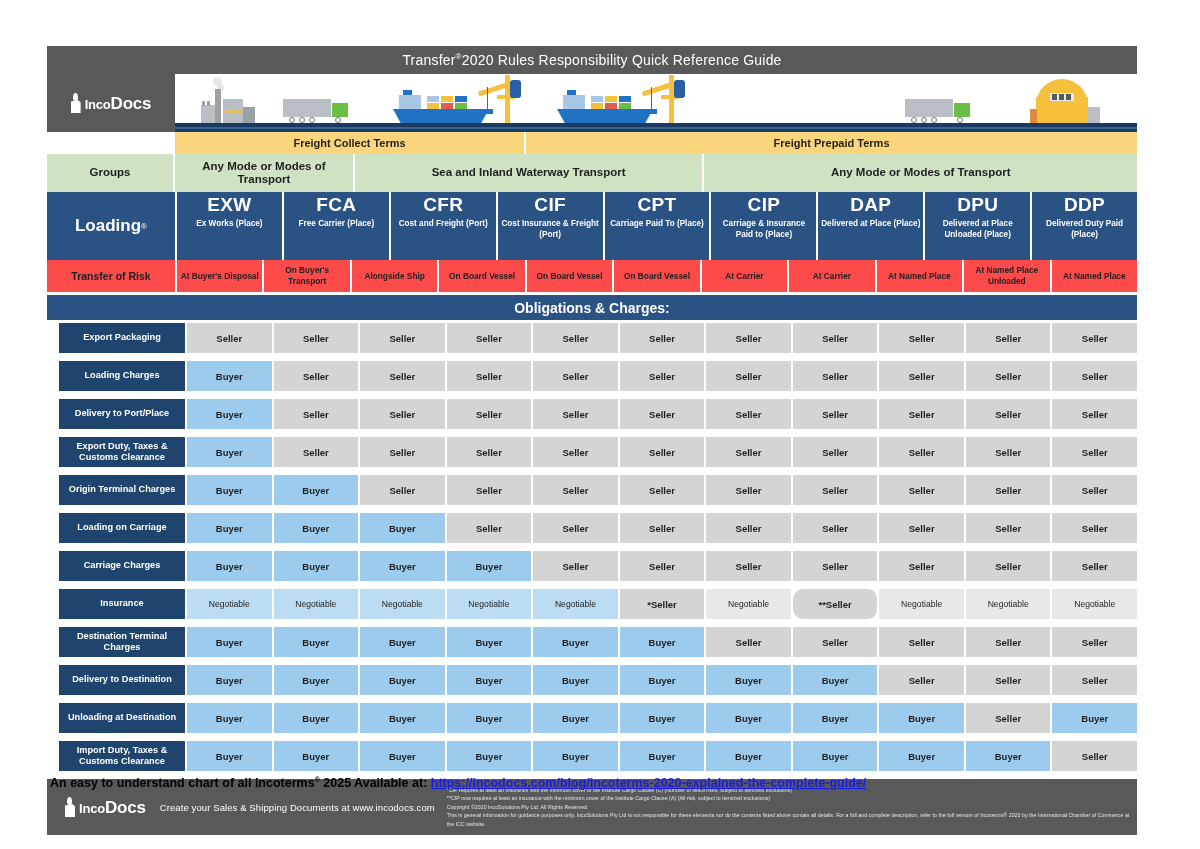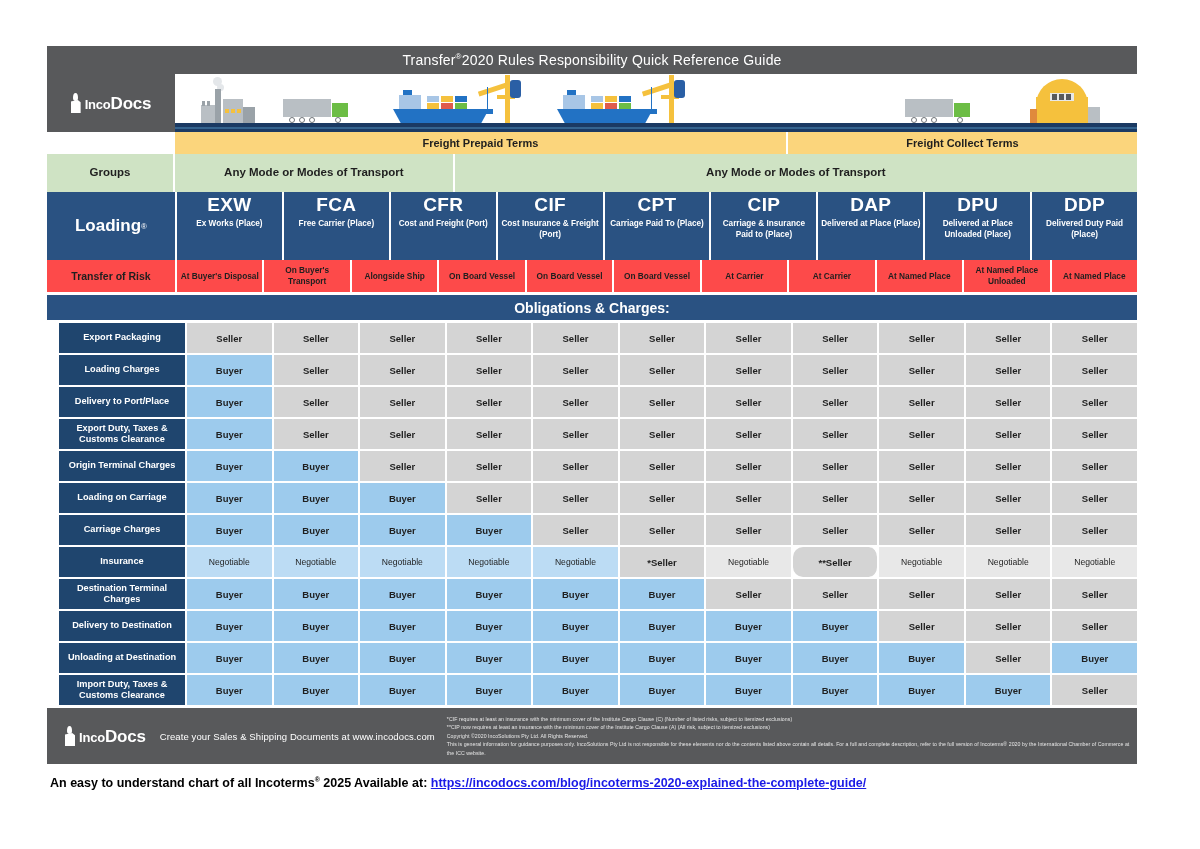--- a/index.html
+++ b/index.html
@@ -267,21 +267,21 @@
     font-size: 14px;
     font-weight: bold;
     margin-top: 3px;
   }
 
   
   .grid { margin-top: 3px; }
   .data-row {
     display: flex;
     height: 30px;
-    margin-bottom: 2px;
+    margin-bottom: 8px;
     padding-left: 12px;
   }
   .row-label {
     width: 128px;
     flex: 0 0 128px;
     background: #1f456e;
     color: #ffffff;
     font-size: 9.2px;
     font-weight: bold;
     display: flex;
@@ -464,27 +464,28 @@
           <span class="wdoor" style="left:29px;top:15px;width:5px;height:6px;background:#58595b;"></span>
           <span class="wdoor" style="left:36px;top:15px;width:5px;height:6px;background:#58595b;"></span>
           <span class="wbody" style="left:0;top:30px;width:7px;height:14px;background:#e08a3c;"></span>
           <span class="wbody" style="left:58px;top:28px;width:12px;height:16px;background:#b9bfc4;"></span>
         </div>
       </div>
     </div>
 
     <div class="freight-row">
       <div class="freight-spacer"></div>
+      <div class="freight-cell" style="flex:4">Freight Collect Terms</div>
       <div class="freight-cell" style="flex:7">Freight Prepaid Terms</div>
-      <div class="freight-cell" style="flex:4">Freight Collect Terms</div>
     </div>
 
     <div class="groups-row">
       <div class="group-cell group-label">Groups</div>
       <div class="group-cell" style="flex:2">Any Mode or Modes of Transport</div>
+      <div class="group-cell" style="flex:4">Sea and Inland Waterway Transport</div>
       <div class="group-cell" style="flex:5">Any Mode or Modes of Transport</div>
     </div>
 
     <div class="incoterm-row">
       <div class="incoterm-label">
           <span>Loading</span>
           <sup>®</sup>
         </div>
       <div class="term-cell" style="flex:1">
         <span class="term-code">EXW</span>

